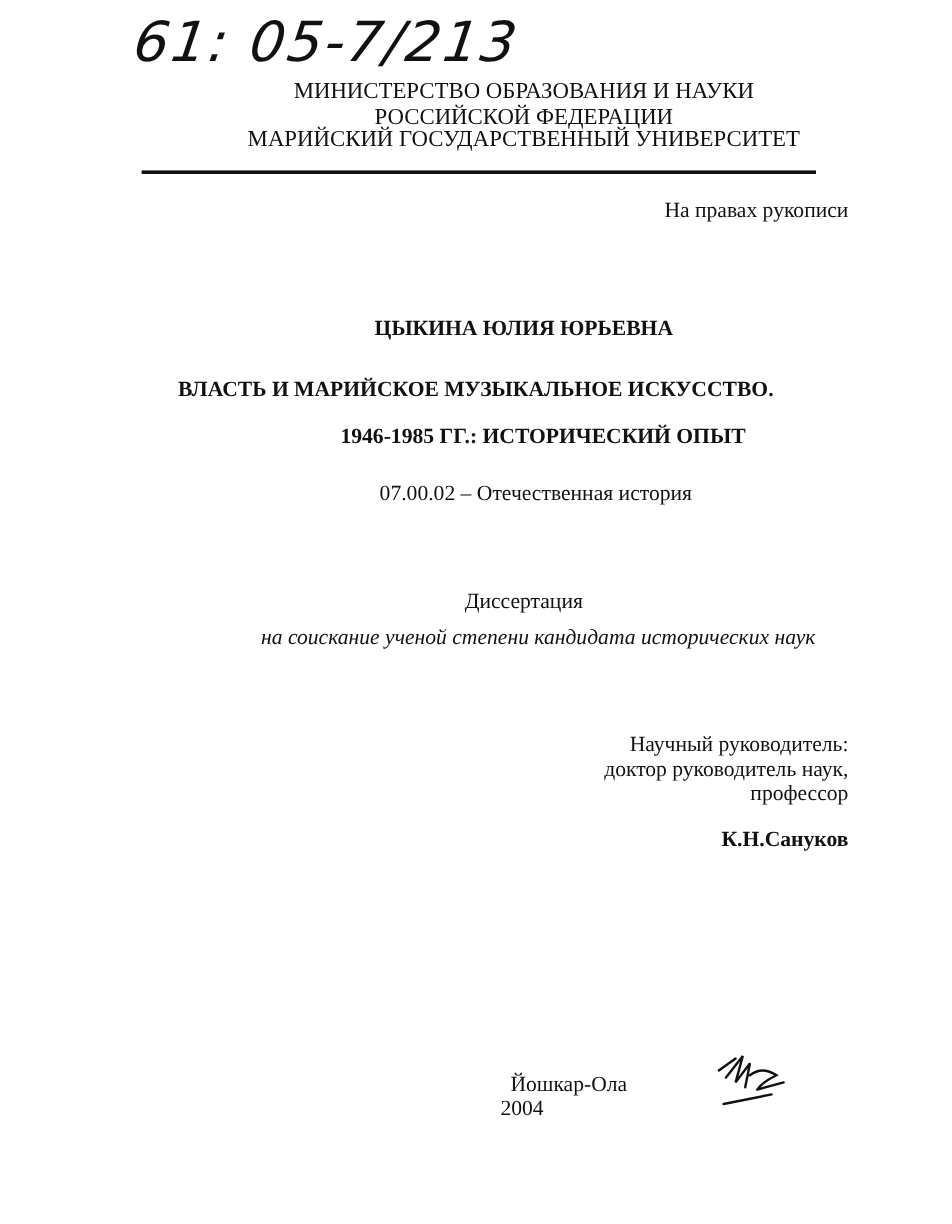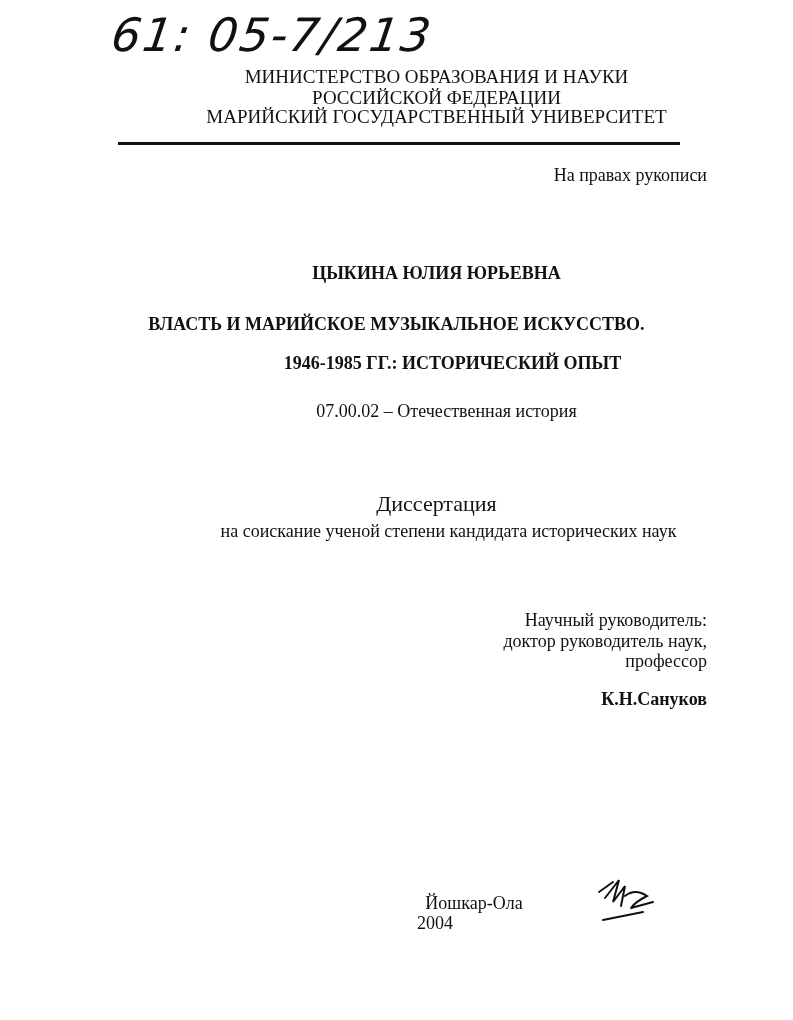--- a/index.html
+++ b/index.html
@@ -27,22 +27,22 @@
 
 <div class="abs right" style="right:86px; top:165px;">На правах рукописи</div>
 
 <div class="abs center bold" style="top:225px; font-size:18px; padding-left:80px; box-sizing:border-box;margin-top:38px;">ЦЫКИНА ЮЛИЯ ЮРЬЕВНА</div>
 
 <div class="abs center bold" style="top:314px; font-size:18px; box-sizing:border-box;">ВЛАСТЬ И МАРИЙСКОЕ МУЗЫКАЛЬНОЕ ИСКУССТВО.</div>
 <div class="abs center bold" style="top:353px; font-size:18px; padding-left:112px; box-sizing:border-box;">1946-1985 ГГ.: ИСТОРИЧЕСКИЙ ОПЫТ</div>
 
 <div class="abs center" style="top:401px; font-size:18px; padding-left:52px; box-sizing:border-box;margin-left:24px;">07.00.02 – Отечественная история</div>
 
-<div class="abs center" style="top:491px; font-size:22px; padding-left:80px; box-sizing:border-box;">Диссертация</div>
-<div class="abs center" style="top:521px; font-size:18px; padding-left:104px; box-sizing:border-box;">на соискание ученой степени кандидата исторических наук</div>
+<div class="abs center" style="top:491px; font-size:18px; padding-left:80px; box-sizing:border-box;">Диссертация</div>
+<div class="abs center" style="top:521px; font-size:18px; padding-left:104px; box-sizing:border-box;font-style:italic;">на соискание ученой степени кандидата исторических наук</div>
 
 <div class="abs right" style="right:86px; top:610px;">Научный руководитель:</div>
 <div class="abs right" style="right:86px; top:631px;">доктор руководитель наук,</div>
 <div class="abs right" style="right:86px; top:651px;">профессор</div>
 <div class="abs right bold" style="right:86px; top:689px;">К.Н.Сануков</div>
 
 <div class="abs" style="left:380px; width:110px; text-align:center; top:893px; font-size:18px;margin-left:39px;">Йошкар-Ола</div>
 <div class="abs" style="left:380px; width:110px; text-align:center; top:913px; font-size:18px;">2004</div>
 
 <svg class="abs" style="left:595px; top:876px;" width="70" height="50" viewBox="0 0 70 50">

